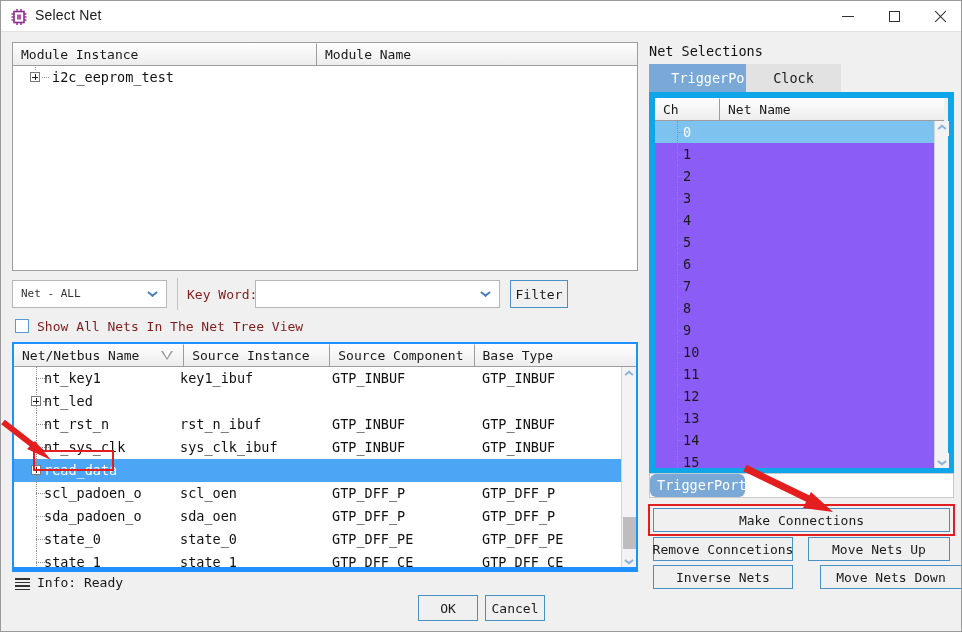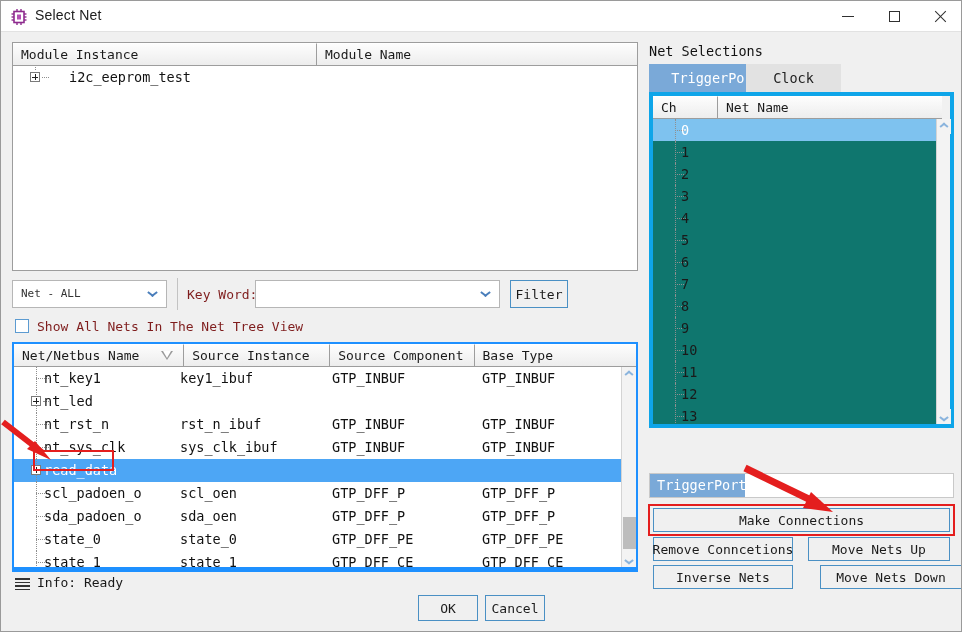--- a/index.html
+++ b/index.html
@@ -345,23 +345,23 @@
     font-size: 13.5px;
     display: flex; align-items: center; justify-content: center;
     white-space: nowrap;
   }
   .tab.active { background: #7aa9d8; color: #ffffff; }
   .tab.inactive { background: #e2e2e2; color: #222222; }
 
   #ch-pane {
     position: absolute;
     left: 648px; top: 91px;
-    width: 305px; height: 336px;
-    background: #0f766e;
-    border: 4px solid #0ea5e9;
+    width: 305px; height: 382px;
+    background: #8b5cf6;
+    border: 6px solid #0ea5e9;
     box-sizing: border-box;
   }
   #ch-rows {
     position: absolute;
     left: 0; top: 23px; right: 14px; bottom: 0;
     overflow: hidden;
   }
   .ch-row {
     position: relative;
     height: 22px;
@@ -431,21 +431,21 @@
   <div class="pane" id="module-pane">
     <div class="grid-head">
       <div class="gh-cell" style="width:304px">Module Instance</div>
       <div class="gh-cell" style="width:320px;border-right:none">Module Name</div>
     </div>
     <div id="module-rows">
       <div class="tree-row">
         <span class="dotline-v" style="left:22px;top:-6px;height:10px;"></span>
         <span class="expander" style="left:17px;top:6px;"></span>
         <span class="dotline-h" style="left:29px;top:11px;width:7px;"></span>
-        <span style="position:absolute;left:39px;margin-left:17px;">i2c_eeprom_test</span>
+        <span style="position:absolute;left:39px;">i2c_eeprom_test</span>
       </div>
     </div>
   </div>
 
   <div class="combo" style="left:11px;top:279px;width:155px;">
     <span class="combo-text">Net - ALL</span>
     <span class="combo-arrow"></span>
   </div>
   <div class="sep-v" style="left:176px;top:277px;height:32px;"></div>
   <div class="lbl" style="left:186px;top:286px;">Key Word:</div>
@@ -689,21 +689,21 @@
       <div class="sb-arrow up">
           <span class="sb-chev up"></span>
         </div>
       <div class="sb-arrow down">
           <span class="sb-chev"></span>
         </div>
     </div>
   </div>
 
   <div id="port-strip">
-    <div id="trigger-port" style="left:0;top:0;position:absolute;">TriggerPort0</div>
+    <div id="trigger-port" style="left:0;top:0;position:absolute;border-radius:6px;">TriggerPort0</div>
   </div>
 
   <div class="btn" style="left:652px;top:507px;width:297px;height:24px;">Make Connections</div>
   <div class="red-box" style="left:647px;top:503px;width:307px;height:32px;"></div>
   <svg class="annot-arrow" style="left:740px;top:463px;width:130px;height:52px;" viewBox="0 0 130 52">
     <line x1="4" y1="4" x2="78" y2="40" stroke="#e41e1e" stroke-width="7"></line>
     <polygon points="92,48 62,44 70,28" fill="#e41e1e"></polygon>
   </svg>
 
   <div class="btn" style="left:652px;top:536px;width:140px;height:24px;">Remove Conncetions</div>

